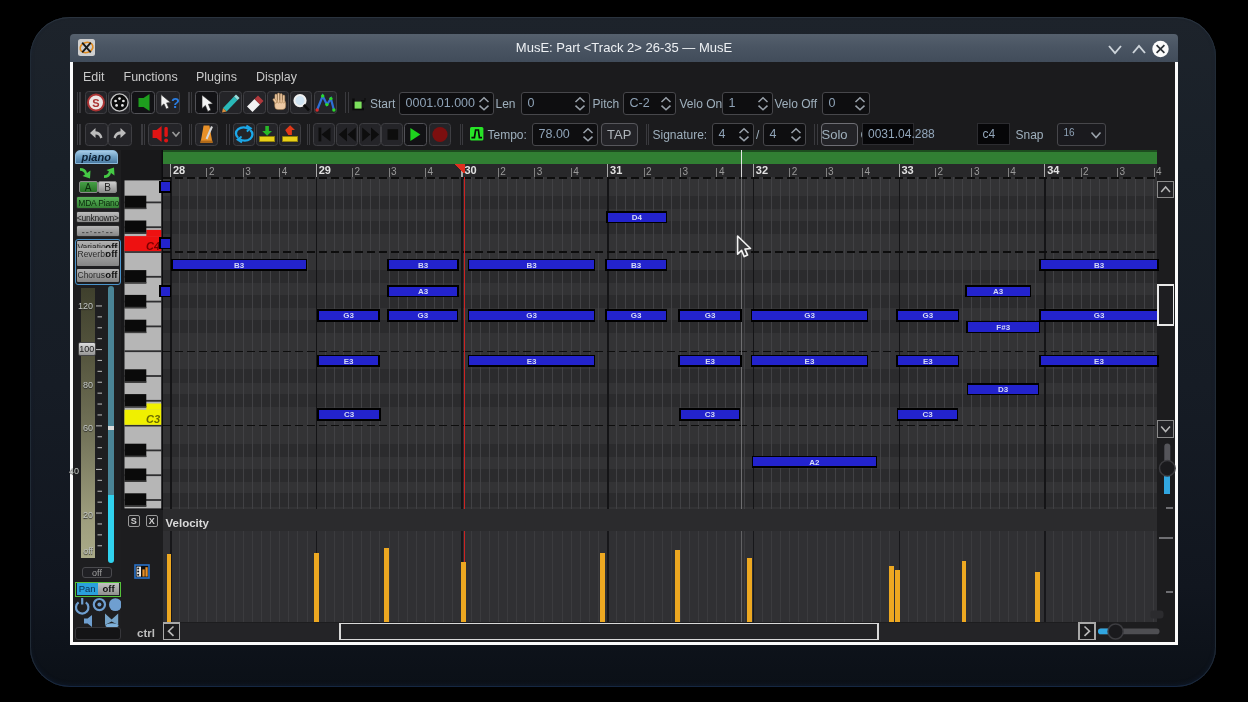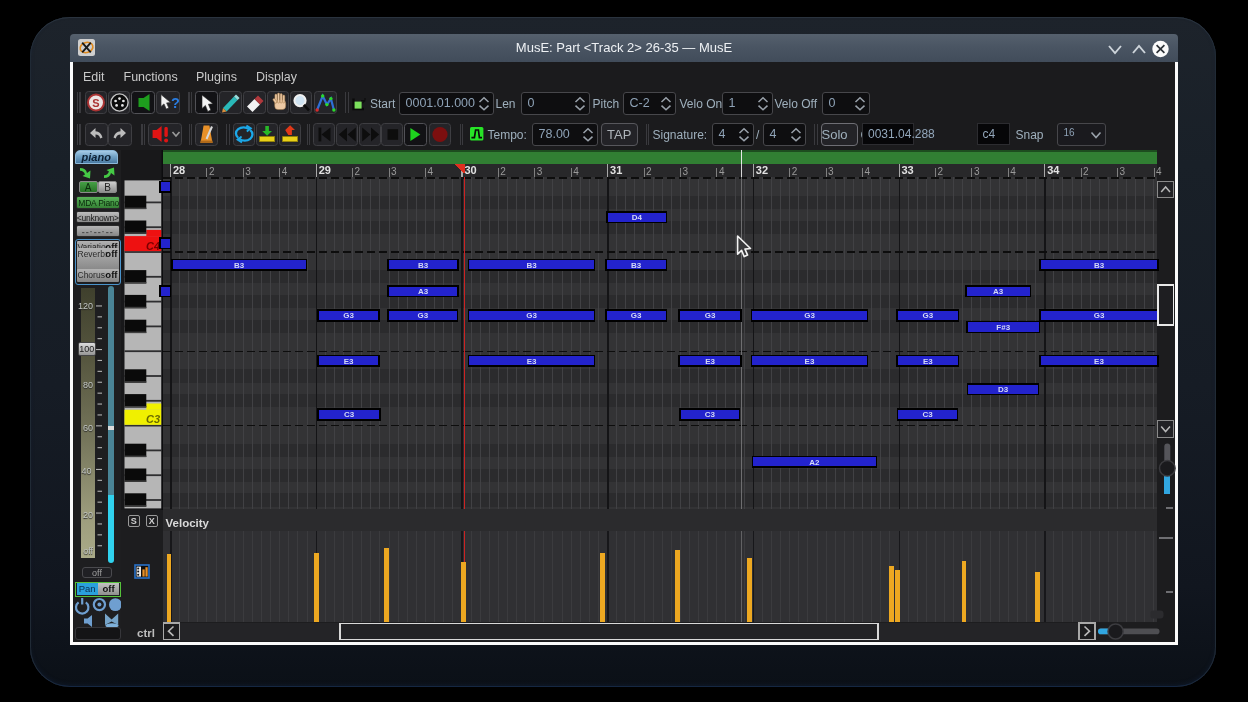--- a/index.html
+++ b/index.html
@@ -288,21 +288,21 @@
 <div class="abs" style="left:75.5px;top:196px;width:44.5px;height:13px;background:linear-gradient(180deg,#58b258,#358035);
  border:1px solid #2a2a2a;border-radius:2px;text-align:right;font-size:8.5px;color:#09280b;line-height:12.5px;white-space:nowrap;overflow:hidden;letter-spacing:-.2px">MDA Piano</div>
 <div class="abs" style="left:75.5px;top:210.5px;width:44.5px;height:12.5px;background:linear-gradient(180deg,#bdbdbd,#8c8c8c);
  border:1px solid #2a2a2a;border-radius:2px;text-align:center;font-size:8.5px;color:#1d1d1d;line-height:12px;letter-spacing:-.2px">&lt;unknown&gt;</div>
 <div class="abs" style="left:75.5px;top:224.5px;width:44.5px;height:12.5px;background:linear-gradient(180deg,#b5b5b5,#868686);
  border:1px solid #2a2a2a;border-radius:2px;text-align:center;font-size:9px;font-weight:bold;color:#4c4c4c;line-height:12px;letter-spacing:1px">--·--·--</div>
 <div class="abs" style="left:74.5px;top:238.5px;width:46px;height:46.5px;border:1.6px solid #4a94cc;border-radius:3px"></div>
 <div class="abs" style="left:76.5px;top:240.5px;width:42px;height:12.5px;background:linear-gradient(180deg,#b3b3b3,#848484);
  border-radius:1px;font-size:8.5px;color:#2a2a2a;line-height:12.5px;white-space:nowrap;overflow:hidden">
  <span style="padding-left:1px">Variatio</span><span style="position:absolute;right:1px;font-size:9.5px;font-weight:bold;color:#111">off</span></div>
-<div class="abs" style="left:76.5px;top:248px;width:42px;height:24px;background:linear-gradient(180deg,#b3b3b3,#848484);
+<div class="abs" style="left:76.5px;top:248px;width:42px;height:18px;background:linear-gradient(180deg,#b3b3b3,#848484);
  border-radius:1px;font-size:8.5px;color:#2a2a2a;line-height:12.5px;white-space:nowrap;overflow:hidden">
  <span style="padding-left:1px">Reverb:</span><span style="position:absolute;right:1px;font-size:9.5px;font-weight:bold;color:#111">off</span></div>
 <div class="abs" style="left:76.5px;top:269px;width:42px;height:12.5px;background:linear-gradient(180deg,#b3b3b3,#848484);
  border-radius:1px;font-size:8.5px;color:#2a2a2a;line-height:12.5px;white-space:nowrap;overflow:hidden">
  <span style="padding-left:1px">Chorus</span><span style="position:absolute;right:1px;font-size:9.5px;font-weight:bold;color:#111">off</span></div>
 <div class="abs" style="left:80.5px;top:288px;width:14.5px;height:270px;
  background:linear-gradient(180deg,#3f402d 0%,#55553e 25%,#74745a 55%,#9d9d7d 85%,#aaaa88 100%)"></div>
 <svg style="left:95px;top:288px" width="9" height="270" viewBox="0 0 9 270">
     <rect x="1" y="17.4" width="6.0" height="1.1" fill="#b2b2b2"></rect>
     <rect x="2.5" y="28.3" width="4.5" height="1.1" fill="#b2b2b2"></rect>
@@ -327,21 +327,21 @@
     <rect x="2.5" y="235.4" width="4.5" height="1.1" fill="#b2b2b2"></rect>
     <rect x="2.5" y="246.3" width="4.5" height="1.1" fill="#b2b2b2"></rect>
     <rect x="2.5" y="257.2" width="4.5" height="1.1" fill="#b2b2b2"></rect>
   </svg>
 <div class="abs" style="left:72px;top:300.9px;width:21px;text-align:right;font-size:9px;color:#c2c6c2;
  text-shadow:0 1px 1px #222">120</div>
 <div class="abs" style="left:72px;top:380.4px;width:21px;text-align:right;font-size:9px;color:#c2c6c2;
  text-shadow:0 1px 1px #222">80</div>
 <div class="abs" style="left:72px;top:422.9px;width:21px;text-align:right;font-size:9px;color:#c2c6c2;
  text-shadow:0 1px 1px #222">60</div>
-<div class="abs" style="left:76px;top:466.0px;width:21px;text-align:center;font-size:9px;color:#c2c6c2;
+<div class="abs" style="left:69px;top:466.0px;width:21px;text-align:left;font-size:9px;color:#c2c6c2;
  text-shadow:0 1px 1px #222">40</div>
 <div class="abs" style="left:72px;top:509.6px;width:21px;text-align:right;font-size:9px;color:#c2c6c2;
  text-shadow:0 1px 1px #222">20</div>
 <div class="abs" style="left:72px;top:546.0px;width:21px;text-align:right;font-size:9px;color:#c2c6c2;
  text-shadow:0 1px 1px #222">off</div>
 <div class="abs" style="left:78px;top:341.5px;width:17.5px;height:14px;background:linear-gradient(180deg,#dcdcdc,#969696);
  border:1px solid #444;border-radius:2px;text-align:center;font-size:9px;color:#222;line-height:13px">100</div>
 <div class="abs" style="left:107.5px;top:286px;width:6.4px;height:139.5px;background:#4a8496;border-radius:3px 3px 0 0"></div>
 <div class="abs" style="left:107.5px;top:425.5px;width:6.4px;height:4px;background:#dcdcdc"></div>
 <div class="abs" style="left:107.5px;top:429.5px;width:6.4px;height:65.5px;background:#4a8496"></div>

